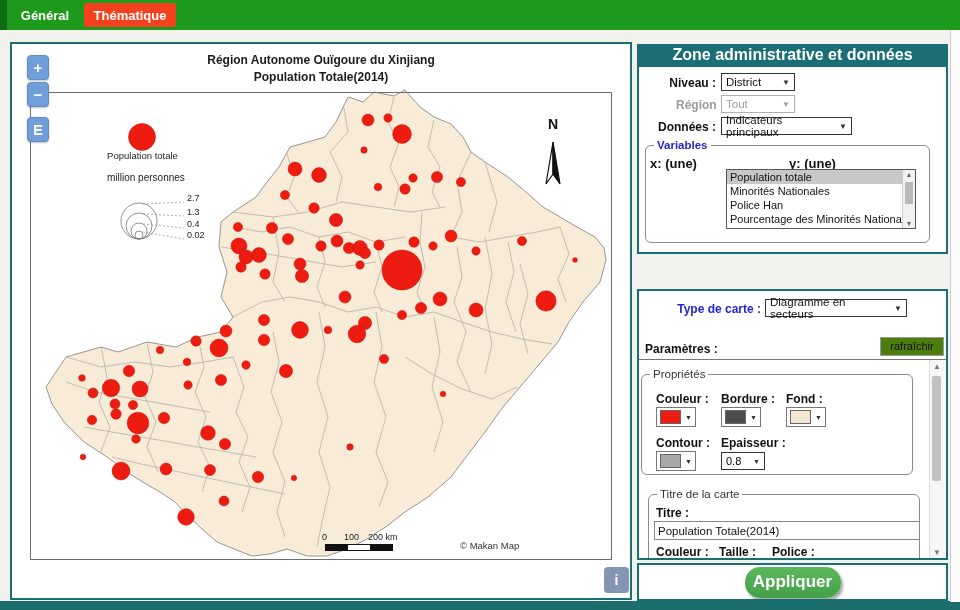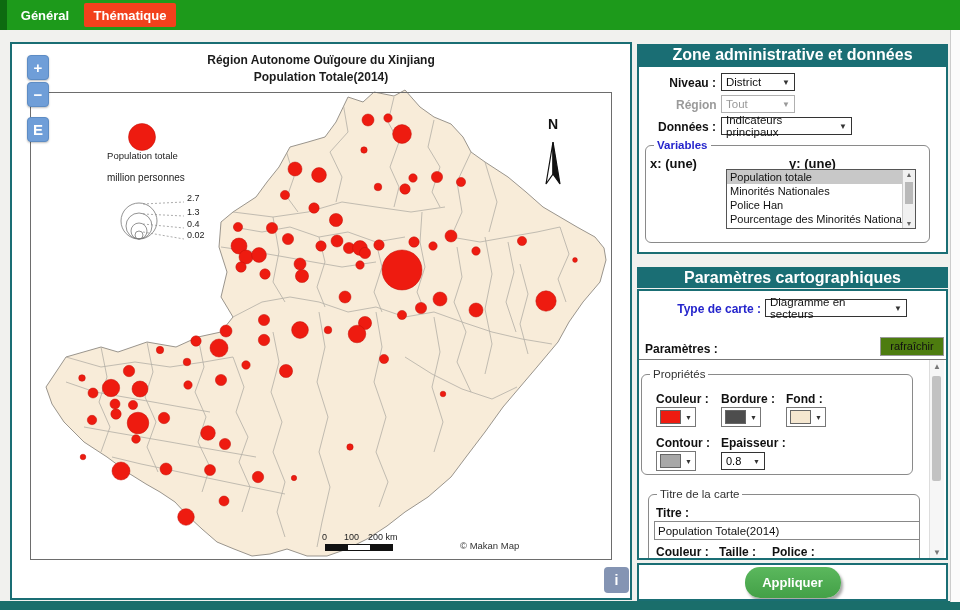--- a/index.html
+++ b/index.html
@@ -79,21 +79,21 @@
   .swatch-dd{position:absolute;width:40px;height:20px;border:1px solid #777;background:#fff;box-sizing:border-box;
              display:flex;align-items:center;padding:0 3px;cursor:pointer;}
   .swatch-dd .sw{width:19px;height:12px;border:1px solid #666;}
   .swatch-dd .arr{margin-left:auto;font-size:7px;color:#333;}
   .mini-select{position:absolute;width:44px;height:18px;border:1px solid #333;background:#fff;box-sizing:border-box;
                display:flex;align-items:center;font-size:11px;padding:0 4px;cursor:pointer;}
   .mini-select .arr{margin-left:auto;font-size:7px;color:#333;}
   .prop-label{position:absolute;font-size:12px;font-weight:bold;color:#111;}
   .titre-input{position:absolute;left:15px;top:477px;width:258px;height:17px;border:1px solid #888;font-size:11.5px;
                padding:0 3px;font-family:"Liberation Sans",sans-serif;color:#111;}
-  .apply-btn{width:96px;height:31px;border:none;border-radius:15px;color:#fff;font-weight:bold;font-size:13px;
+  .apply-btn{width:96px;height:31px;border:none;border-radius:15px;color:#fff;font-weight:bold;font-size:17px;
              background:linear-gradient(#5bb85d,#43a047);box-shadow:2px 3px 3px rgba(0,0,0,.35);cursor:pointer;
              font-family:"Liberation Sans",sans-serif;}
   
   .footer-strip{position:absolute;left:0;top:601px;width:960px;height:9px;background:#1a6e6b;}
   .right-strip{position:absolute;left:950px;top:30px;width:10px;height:572px;background:#fbfbfb;border-left:1px solid #ccc;}
 </style>
 </head>
 <body>
 
 <div class="topbar">
@@ -311,21 +311,20 @@
           <div class="lb-row">Pourcentage des Minorités Nationa</div>
         </div>
       <div class="lb-scroll">
         <div class="up">▲</div>
         <div class="thumb"></div>
         <div class="dn">▼</div>
       </div>
     </div>
   </div>
 
-  <div class="sec-header hdr2">Paramètres cartographiques</div>
   <div class="sec-box box2">
     <div class="frm-label blue-label" style="left:0;top:11px;width:122px">Type de carte :</div>
     <div class="fake-select" style="left:126px;top:8px;width:142px">
       <span>Diagramme en secteurs</span>
       <span class="arr">▼</span>
     </div>
     <div class="frm-label" style="left:6px;top:51px;width:90px;text-align:left">Paramètres :</div>
     <div class="btn-refresh" style="top:46px">rafraîchir</div>
     <div class="divider" style="top:68px"></div>
 

